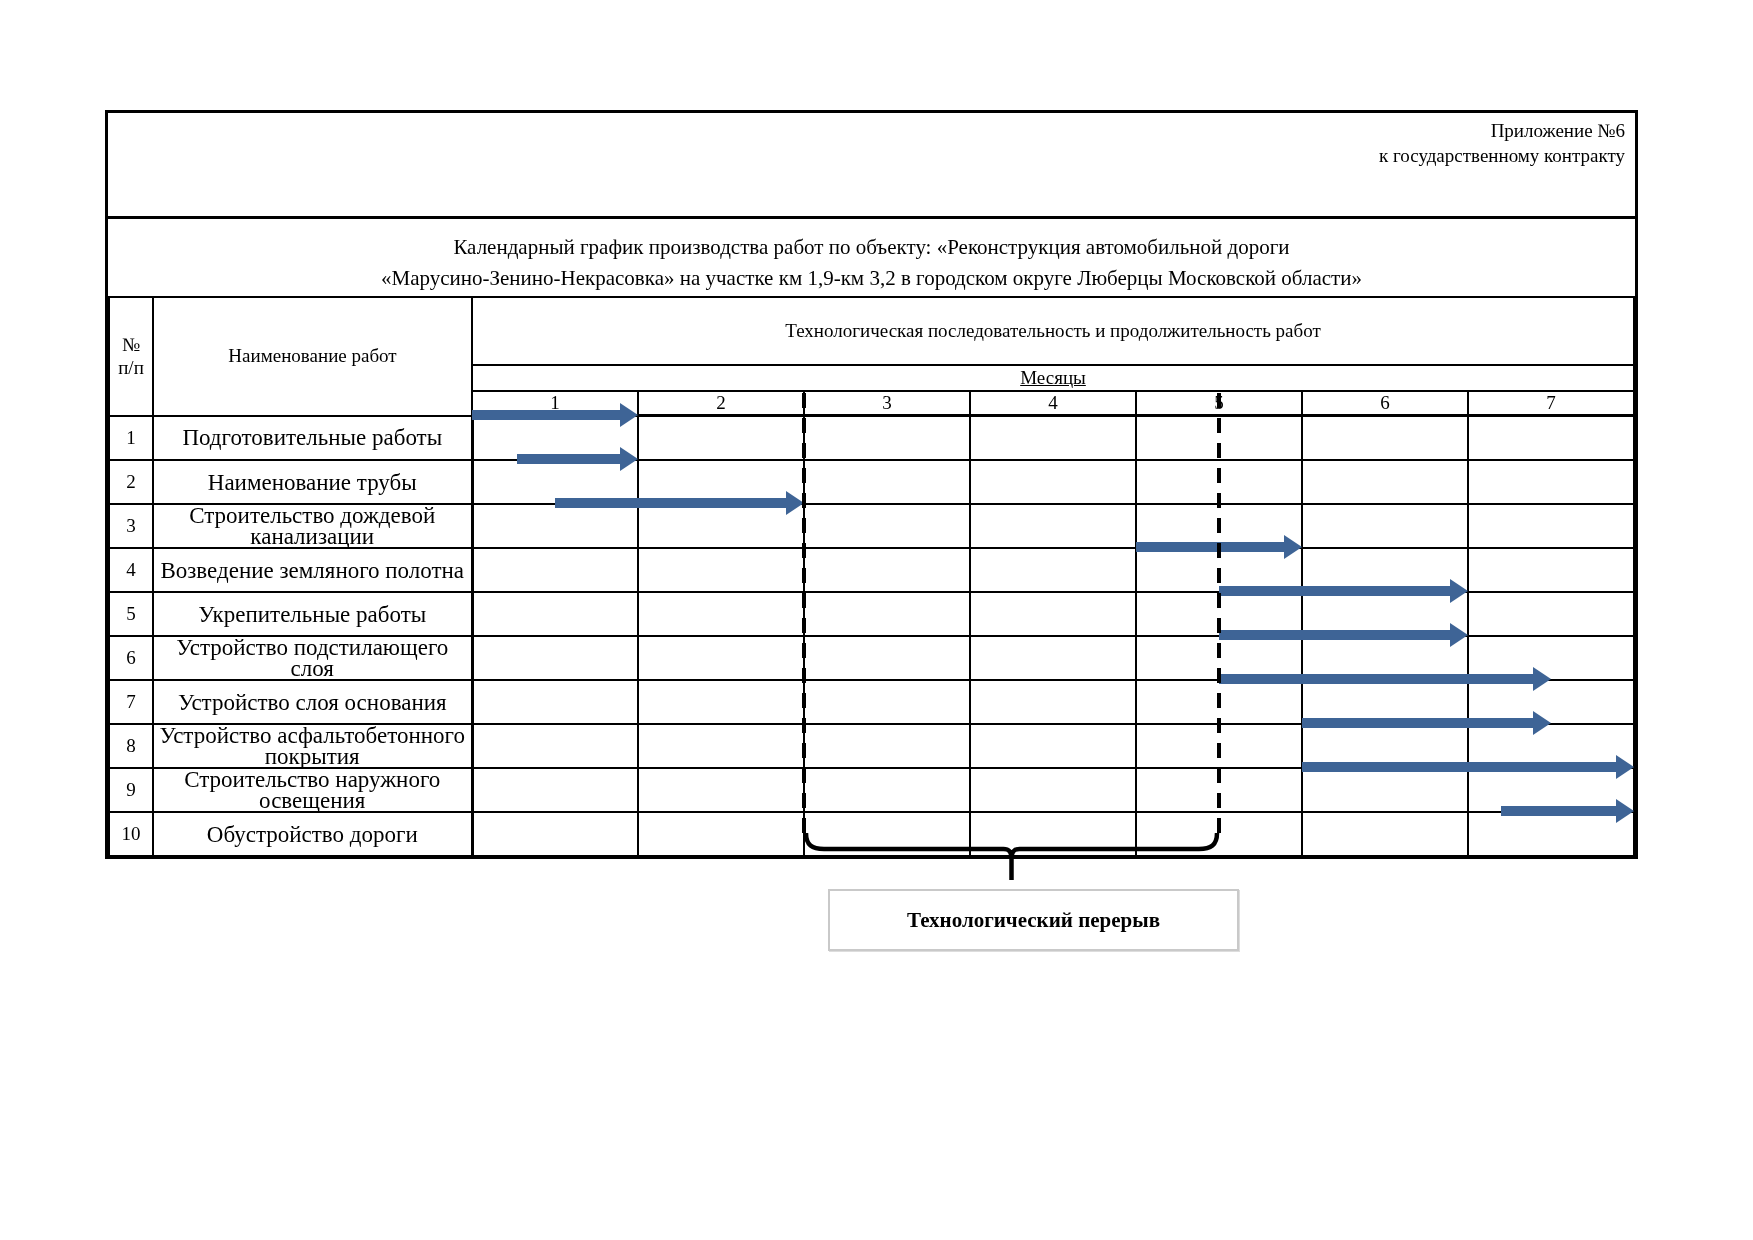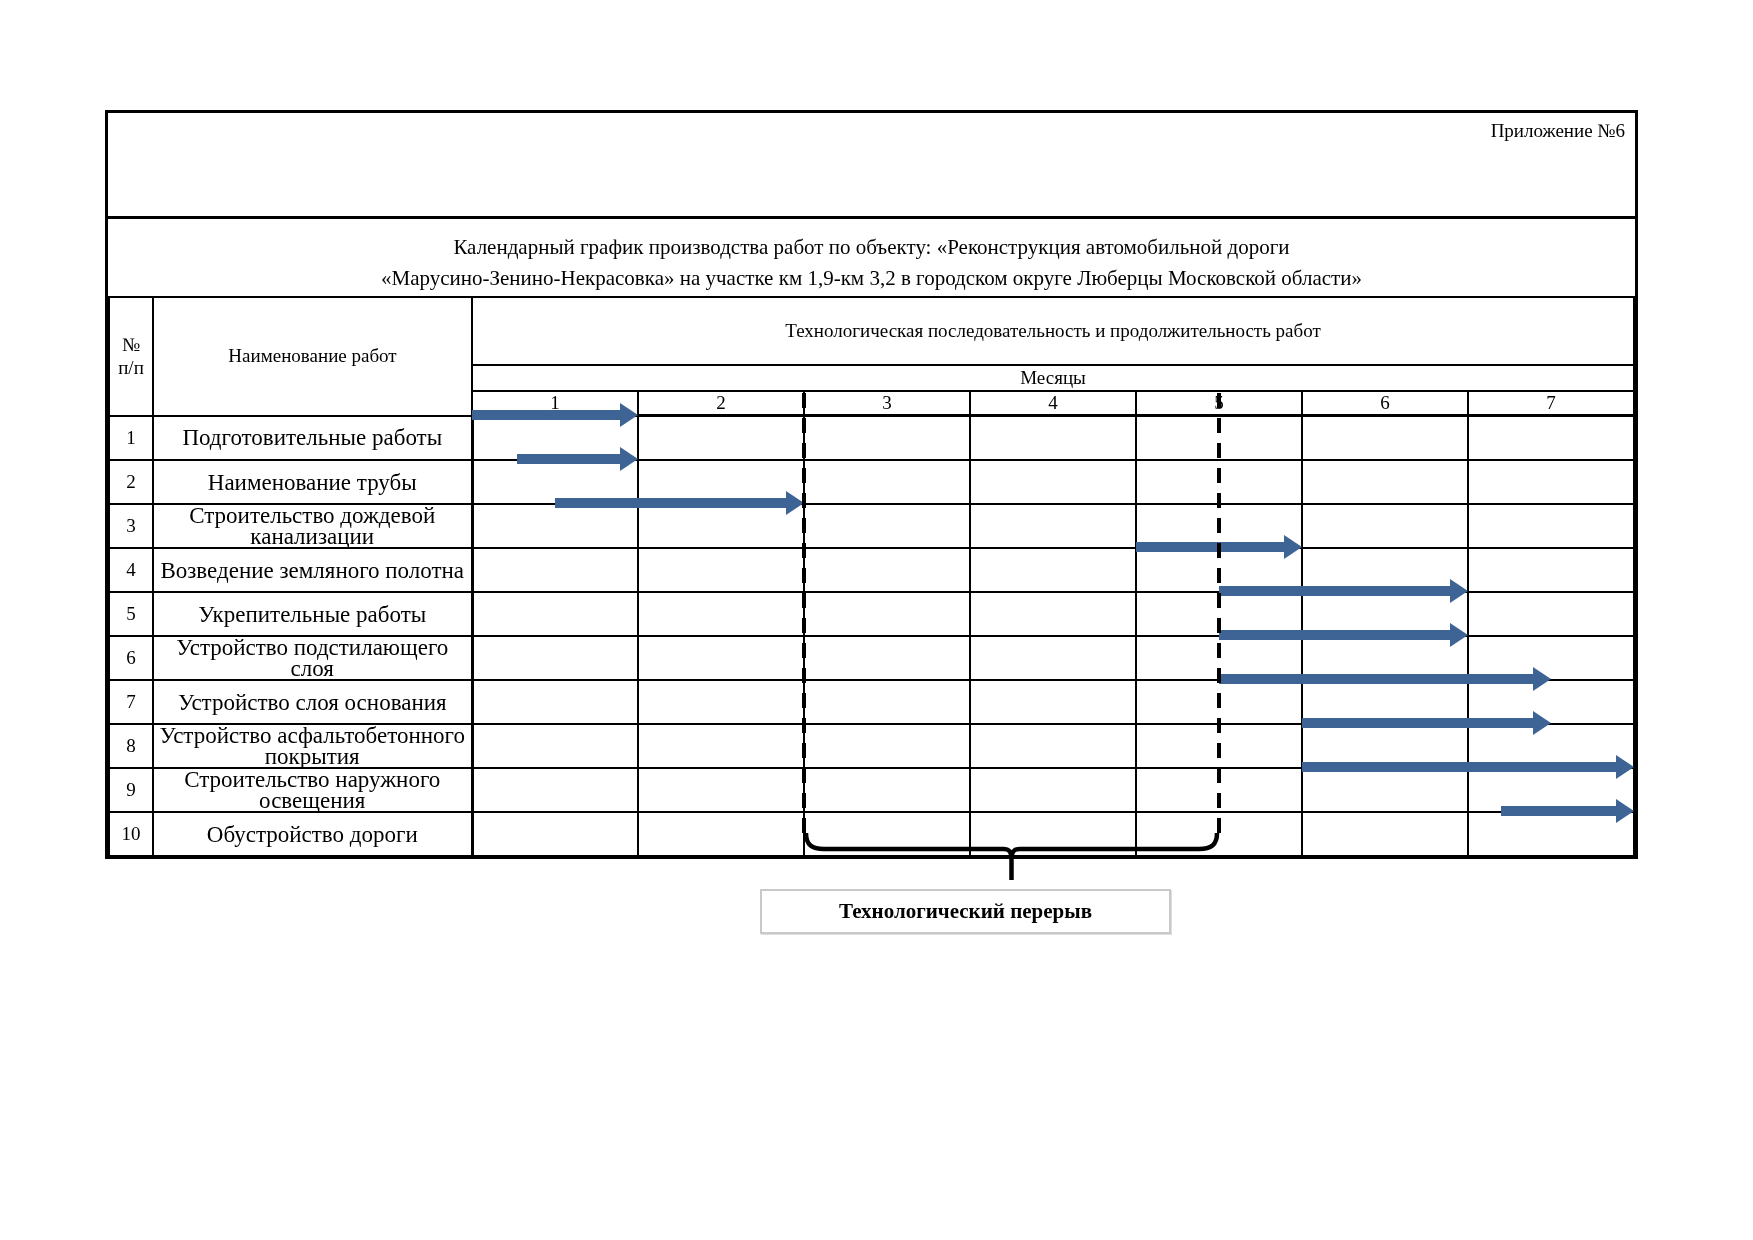--- a/index.html
+++ b/index.html
@@ -28,21 +28,21 @@
     border-collapse:collapse;width:100%;table-layout:fixed;
   }
   table.sched td{
     border:2px solid #000;padding:0;margin:0;
     text-align:center;vertical-align:middle;
     font-size:19px;overflow:hidden;
   }
   td.h-num{width:44px;font-size:19px;line-height:23px;}
   td.h-name{width:319px;border-right:3px solid #000;}
   td.h-tech{height:66px;font-size:22px;border-bottom:3px solid #000;}
-  td.h-months{height:24px;font-size:19px;border-bottom:3px solid #000;}
+  td.h-months{height:24px;font-size:19px;border-bottom:3px solid #000;text-decoration:underline;}
   tr.r3 td{height:21px;font-size:19px;border-bottom:3px solid #000;}
   tr.data-row td{height:42px;}
   tr.data-row td.c-name{font-size:23px;line-height:21px;border-right:3px solid #000;padding:0 2px;}
   
   .bar{position:absolute;height:10px;}
   .bar-head{position:absolute;width:0;height:0;
     border-top:12px solid transparent;border-bottom:12px solid transparent;}
   .dash-line{position:absolute;width:4px;
     background:repeating-linear-gradient(to bottom,#000 0 15px,transparent 15px 25px);}
   .bracket-svg{position:absolute;overflow:visible;}
@@ -56,20 +56,21 @@
 </style>
 </head>
 <body>
 
 <div class="page">
 
   <div class="outer">
 
     <div class="appendix">
       <div>Приложение №6</div>
+      <div>к государственному контракту</div>
     </div>
 
     <div class="title-block">
       <div>Календарный график производства работ по объекту: «Реконструкция автомобильной дороги</div>
       <div>«Марусино-Зенино-Некрасовка» на участке км 1,9-км 3,2 в городском округе Люберцы Московской области»</div>
     </div>
 
     <table class="sched">
       <colgroup>
         <col style="width:44px">
@@ -241,17 +242,17 @@
       <div class="bar" style="left: 1501.2px; top: 806px; width: 116.8px; background: rgb(62, 100, 150);"></div>
       <div class="bar-head" style="left: 1616px; top: 799px; border-left: 18px solid rgb(62, 100, 150);"></div>
       <div class="dash-line" style="left: 802px; top: 392.5px; height: 440.5px;"></div>
       <div class="dash-line" style="left: 1217px; top: 392.5px; height: 440.5px;"></div>
     </div>
 
   <svg id="bracket" class="bracket-svg" xmlns="http://www.w3.org/2000/svg" width="415" height="52" viewBox="0 0 415 52" style="left: 804px; top: 833px;">
     <path id="bracket-path" fill="none" stroke="#000" stroke-width="4.5" stroke-linejoin="round" d="M2,0 C2,12 8,16 20,16 L199.5,16 C205.5,16 207.5,19 207.5,26 L207.5,47 M207.5,26 C207.5,19 209.5,16 215.5,16 L395,16 C407,16 413,12 413,0"></path>
   </svg>
 
-  <div class="break-box" id="break-box" style="left: 760px; top: 889px; width: 411px; height: 45px;">
+  <div class="break-box" id="break-box" style="left: 828px; top: 889px; width: 411px; height: 62px;">
     <span>Технологический перерыв</span>
   </div>
 
 </div>
 
 </body></html>

